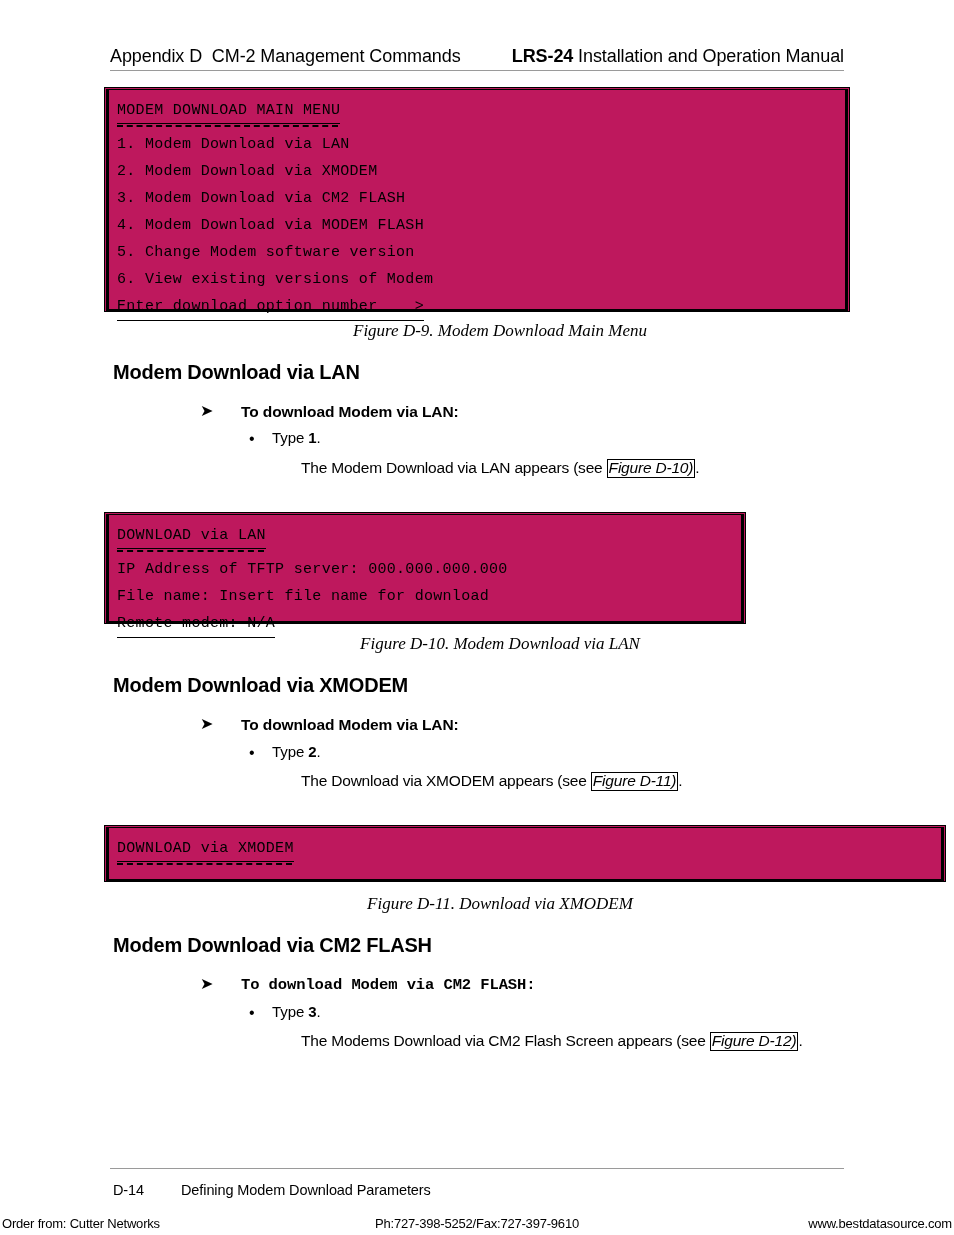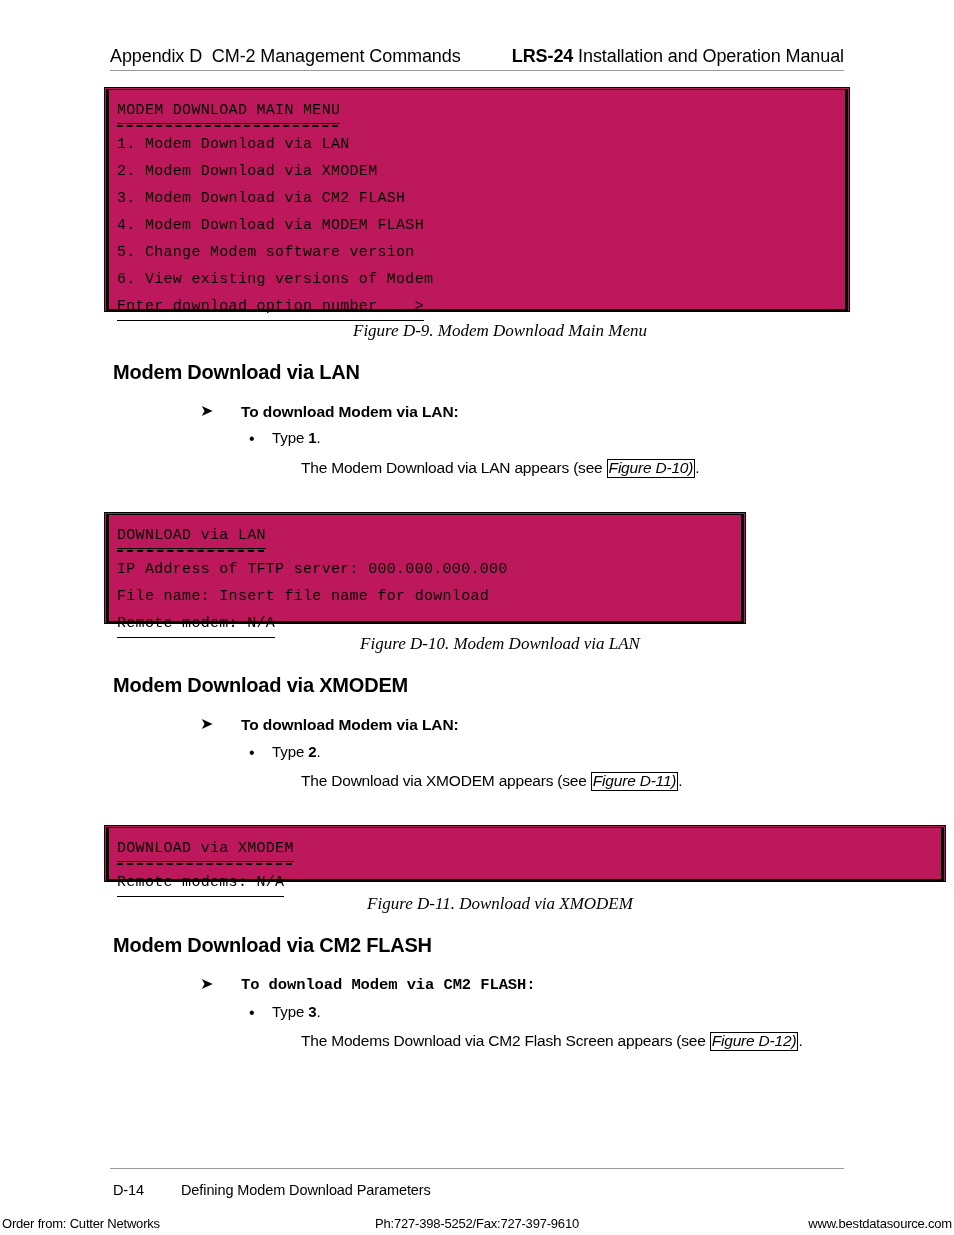--- a/index.html
+++ b/index.html
@@ -218,21 +218,20 @@
 <div class="section-heading" style="top:674px;">Modem Download via XMODEM</div>
 <div class="proc-arrow" style="left:200px; top:716px;">➤</div>
 <div class="proc-title" style="left:241px; top:716px;">To download Modem via LAN:</div>
 <div class="proc-bullet" style="left:249px; top:745px;">•</div>
 <div class="proc-step" style="left:272px; top:743px;"><span>Type </span><b>2</b><span>.</span></div>
 <div class="proc-text" style="left:301px; top:772px;"><span>The Download via XMODEM appears (see </span><span class="xref">Figure D-11)</span><span>.</span></div>
 
 <div class="screenbox" style="left:104px; top:825px; width:842px; height:57px;">
   <div class="inner">
     <div class="line title-wrap"><span class="title-line">DOWNLOAD via XMODEM</span></div>
-    <div class="line"><span class="last-line">Remote modems: N/A</span></div>
   </div>
 </div>
 <div class="figcap" style="top:894px;">Figure D-11.  Download via XMODEM</div>
 
 <div class="section-heading" style="top:934px;">Modem Download via CM2 FLASH</div>
 <div class="proc-arrow" style="left:200px; top:976px;">➤</div>
 <div class="proc-title" style="left:241px; top:976px;font-family:Liberation Mono, monospace;">To download Modem via CM2 FLASH:</div>
 <div class="proc-bullet" style="left:249px; top:1005px;">•</div>
 <div class="proc-step" style="left:272px; top:1003px;"><span>Type </span><b>3</b><span>.</span></div>
 <div class="proc-text" style="left:301px; top:1032px;"><span>The Modems Download via CM2 Flash Screen appears (see </span><span class="xref">Figure D-12)</span><span>.</span></div>

